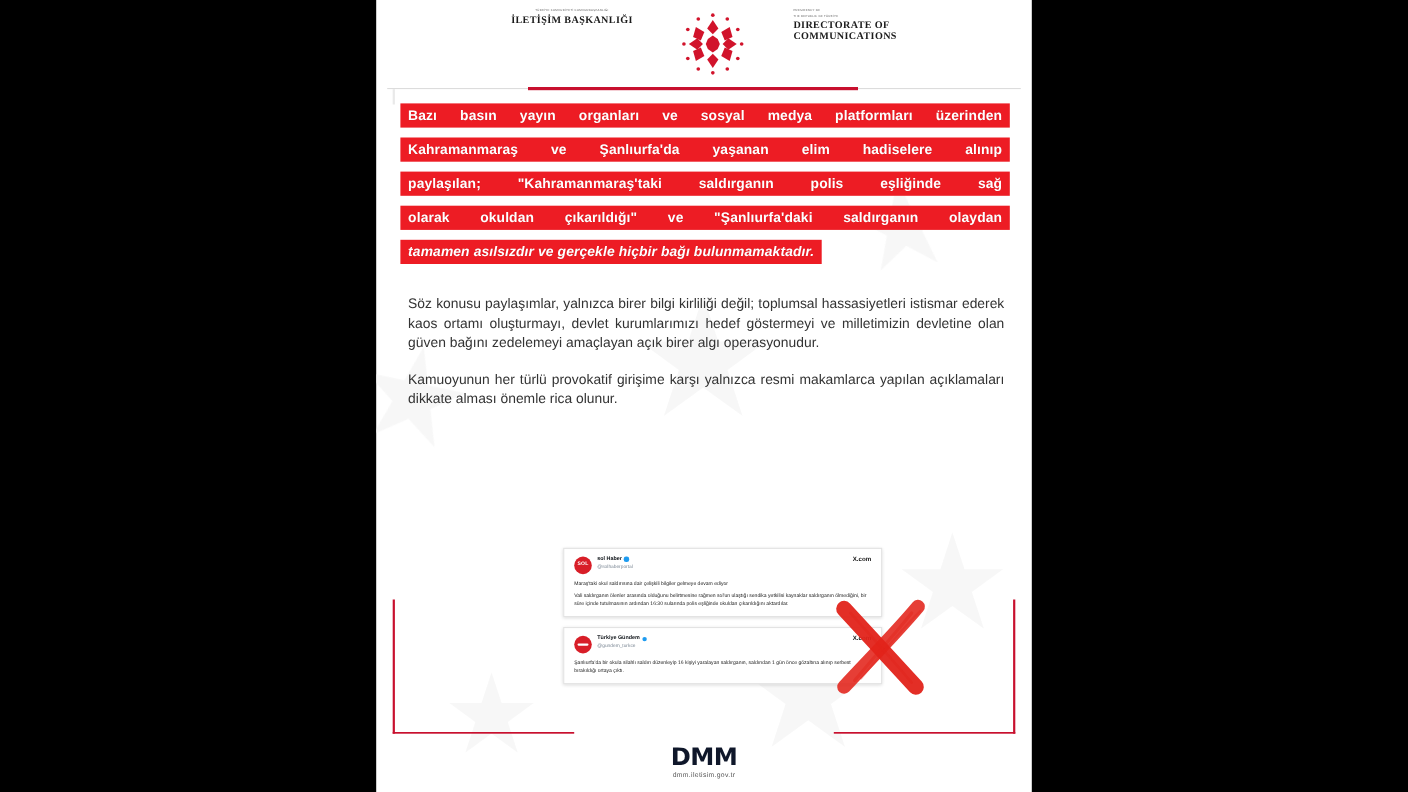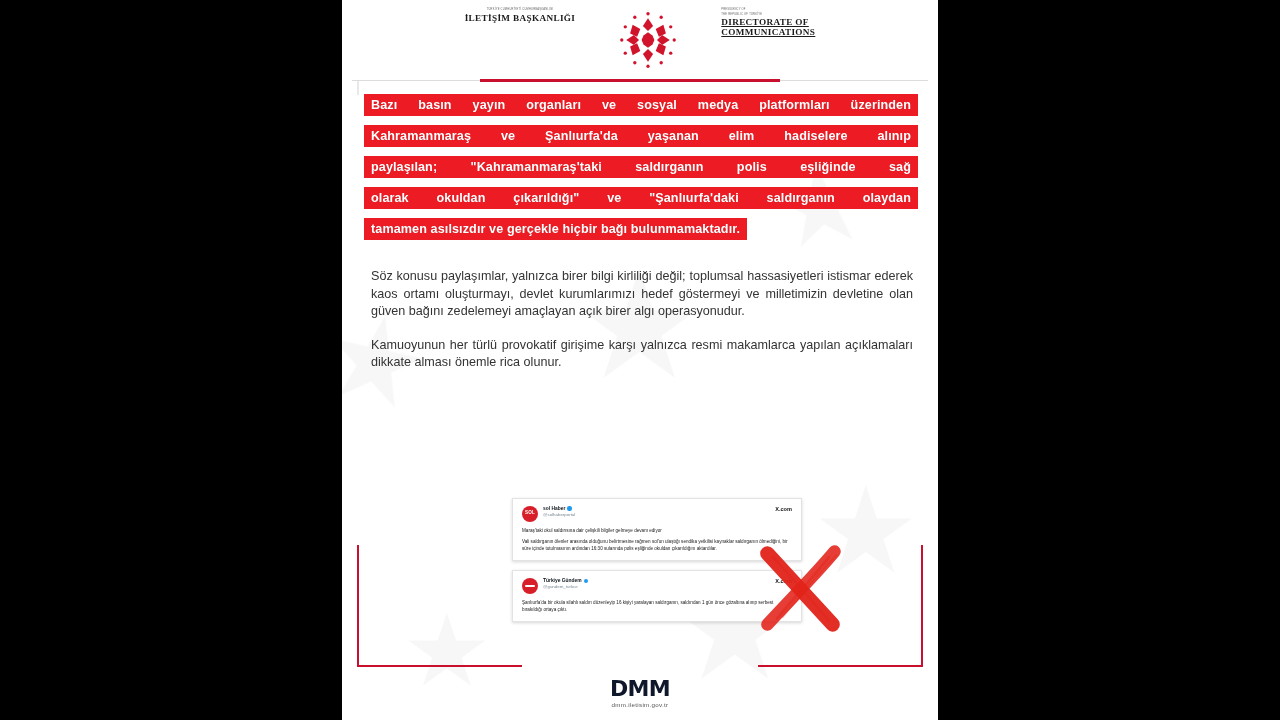--- a/index.html
+++ b/index.html
@@ -40,21 +40,21 @@
   }
   .hdr-tiny2{
     font-size:2.6px;letter-spacing:.25px;color:#5d5d5d;
     white-space:nowrap;margin-bottom:1.4px;text-transform:uppercase;
   }
   .hdr-main{
     font-family:"Liberation Serif", serif;
     font-weight:bold;font-size:9.2px;letter-spacing:.35px;color:#1b1b1b;
     white-space:nowrap;
   }
-  .hdr-main.two{line-height:10.5px;text-align:left;text-decoration:underline;}
+  .hdr-main.two{line-height:10.5px;text-align:left;}
   .emblem{width:64px;height:64px;position:relative;flex:0 0 64px;}
 
   
   .rule-row{
     position:absolute;top:79px;left:10px;width:576px;height:3px;
   }
   .rule-grey{
     position:absolute;left:0;top:1px;width:100%;height:1px;background:#dcdcdc;
   }
   .rule-red{
@@ -77,21 +77,21 @@
     white-space:nowrap;
     box-sizing:border-box;
     display:block;
     text-shadow:0 0 1px rgba(0,0,0,.18);
   }
   .bline > span{
     display:inline-block;width:100%;
     text-align-last:justify;
   }
   .bline.last{width:auto;display:inline-block;}
-  .bline.last > span{text-align-last:left;width:auto;}
+  .bline.last > span{text-align-last:left;width:auto;font-style:italic;}
 
   
   .body-txt{
     position:absolute;left:29px;top:268px;width:542px;
     color:#2a2a2a;
   }
   .para{
     font-size:12.6px;
     line-height:17.6px;
     text-align:justify;

